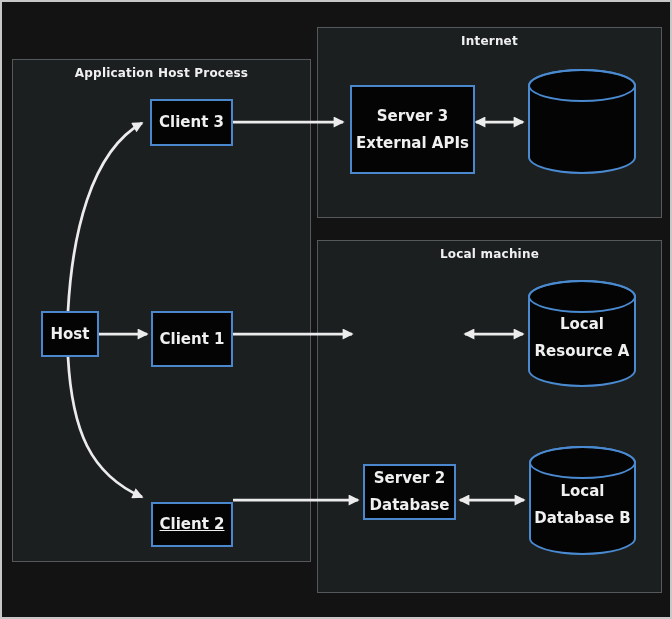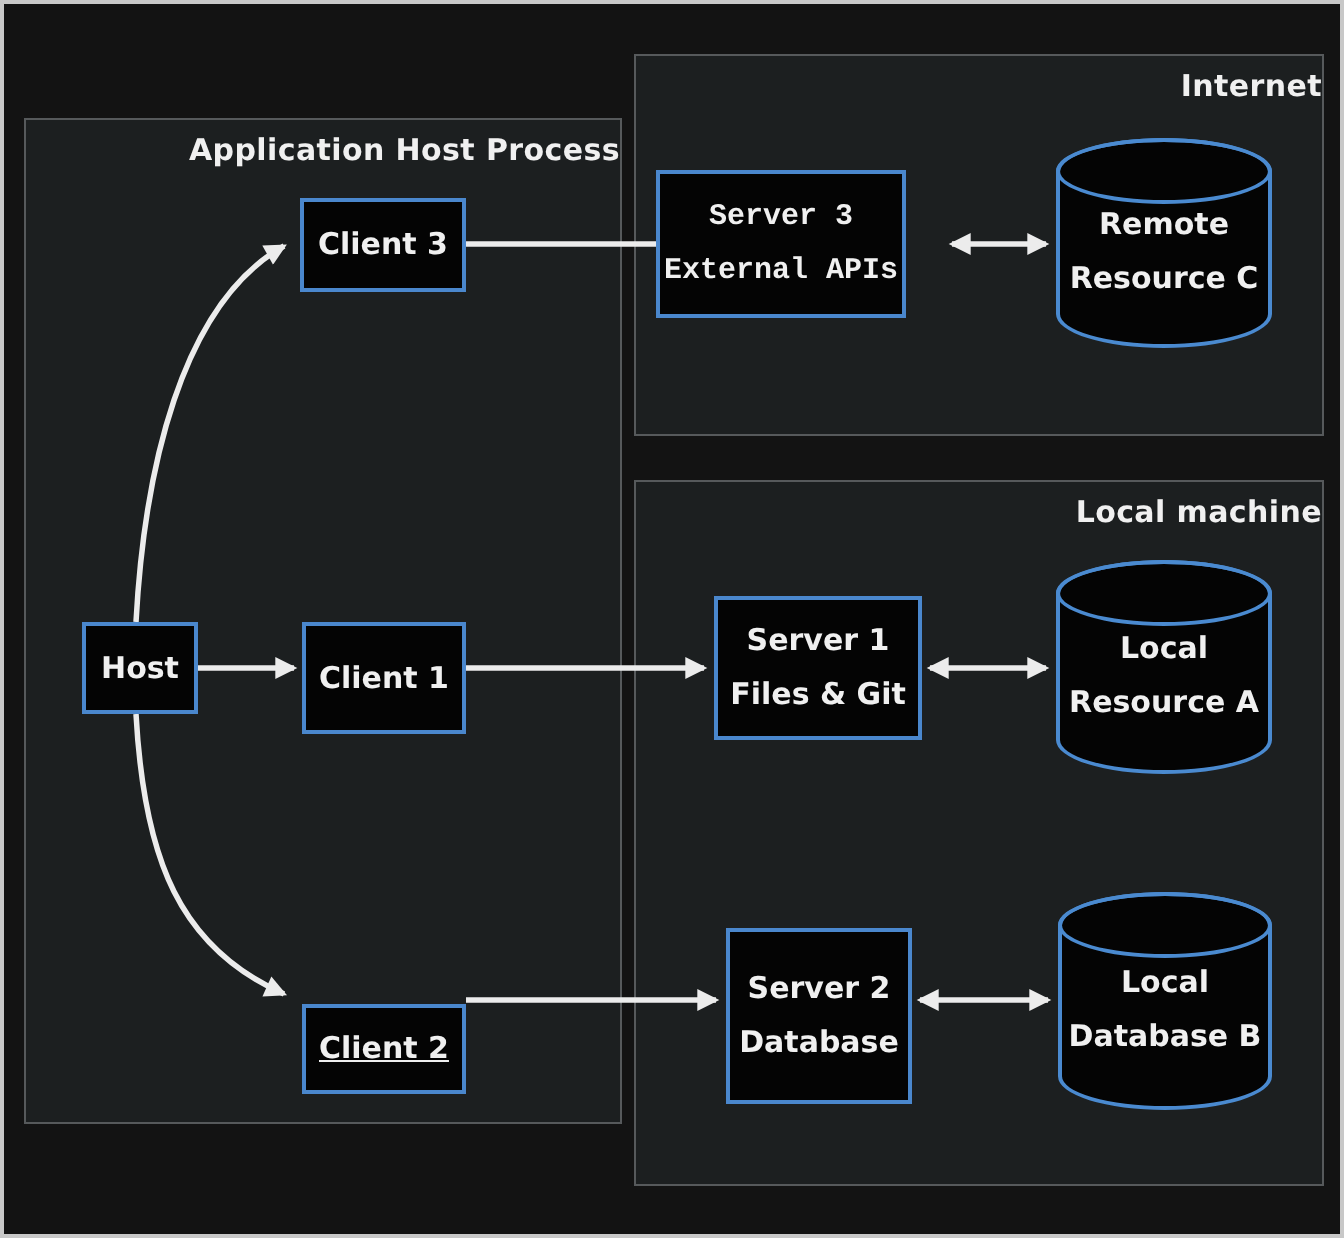--- a/index.html
+++ b/index.html
@@ -22,22 +22,22 @@
     position: absolute;
     box-sizing: border-box;
     background: #1c1f20;
     border: 1.5px solid #56595b;
   }
   .group-title {
     position: absolute;
     top: 6px;
     left: 0;
     right: 0;
-    text-align: right;
-    font-size: 15px;
+    text-align: center;
+    font-size: 12px;
     font-weight: bold;
     letter-spacing: 0.2px;
   }
   .node {
     position: absolute;
     box-sizing: border-box;
     background: #040404;
     border: 2px solid #4a87cd;
     display: flex;
     flex-direction: column;
@@ -97,23 +97,23 @@
 
   
   #g-ahp      { left: 10px;  top: 57px;  width: 299px; height: 503px; }
   #g-internet { left: 315px; top: 25px;  width: 345px; height: 191px; }
   #g-local    { left: 315px; top: 238px; width: 345px; height: 353px; }
 
   #n-host    { left: 39px;  top: 309px; width: 58px;  height: 46px; }
   #n-client3 { left: 148px; top: 97px;  width: 83px;  height: 47px; text-align: center; }
   #n-client1 { left: 149px; top: 309px; width: 82px;  height: 56px; }
   #n-client2 { left: 149px; top: 500px; width: 82px;  height: 45px; text-decoration: underline; }
-  #n-server3 { left: 326px; top: 83px;  width: 125px; height: 74px; font-family: Liberation Mono, monospace; }
+  #n-server3 { left: 348px; top: 83px;  width: 125px; height: 89px; }
   #n-server1 { left: 355px; top: 296px; width: 104px; height: 72px; }
-  #n-server2 { left: 361px; top: 462px; width: 93px;  height: 88px; }
+  #n-server2 { left: 361px; top: 462px; width: 93px;  height: 56px; }
 
   #c-resourceC { left: 526px; top: 67px;  width: 108px; height: 105px; }
   #c-resourceA { left: 526px; top: 278px; width: 108px; height: 107px; }
   #c-resourceB { left: 527px; top: 444px; width: 107px; height: 109px; }
 </style>
 </head>
 <body>
 
 <div class="canvas">
 
@@ -160,36 +160,28 @@
 
   <div class="node" id="n-client2">
     <span>Client 2</span>
   </div>
 
   <div class="node" id="n-server3">
     <span>Server 3</span>
     <span>External APIs</span>
   </div>
 
-  <div class="node" id="n-server1">
-    <span>Server 1</span>
-    <span>Files &amp; Git</span>
-  </div>
 
   <div class="node" id="n-server2">
     <span>Server 2</span>
     <span>Database</span>
   </div>
 
   <div class="cylinder" id="c-resourceC">
     <div class="lid"></div>
-    <div class="cyl-label">
-      <span>Remote</span>
-      <span>Resource C</span>
-    </div>
   </div>
 
   <div class="cylinder" id="c-resourceA">
     <div class="lid"></div>
     <div class="cyl-label">
       <span>Local</span>
       <span>Resource A</span>
     </div>
   </div>
 

